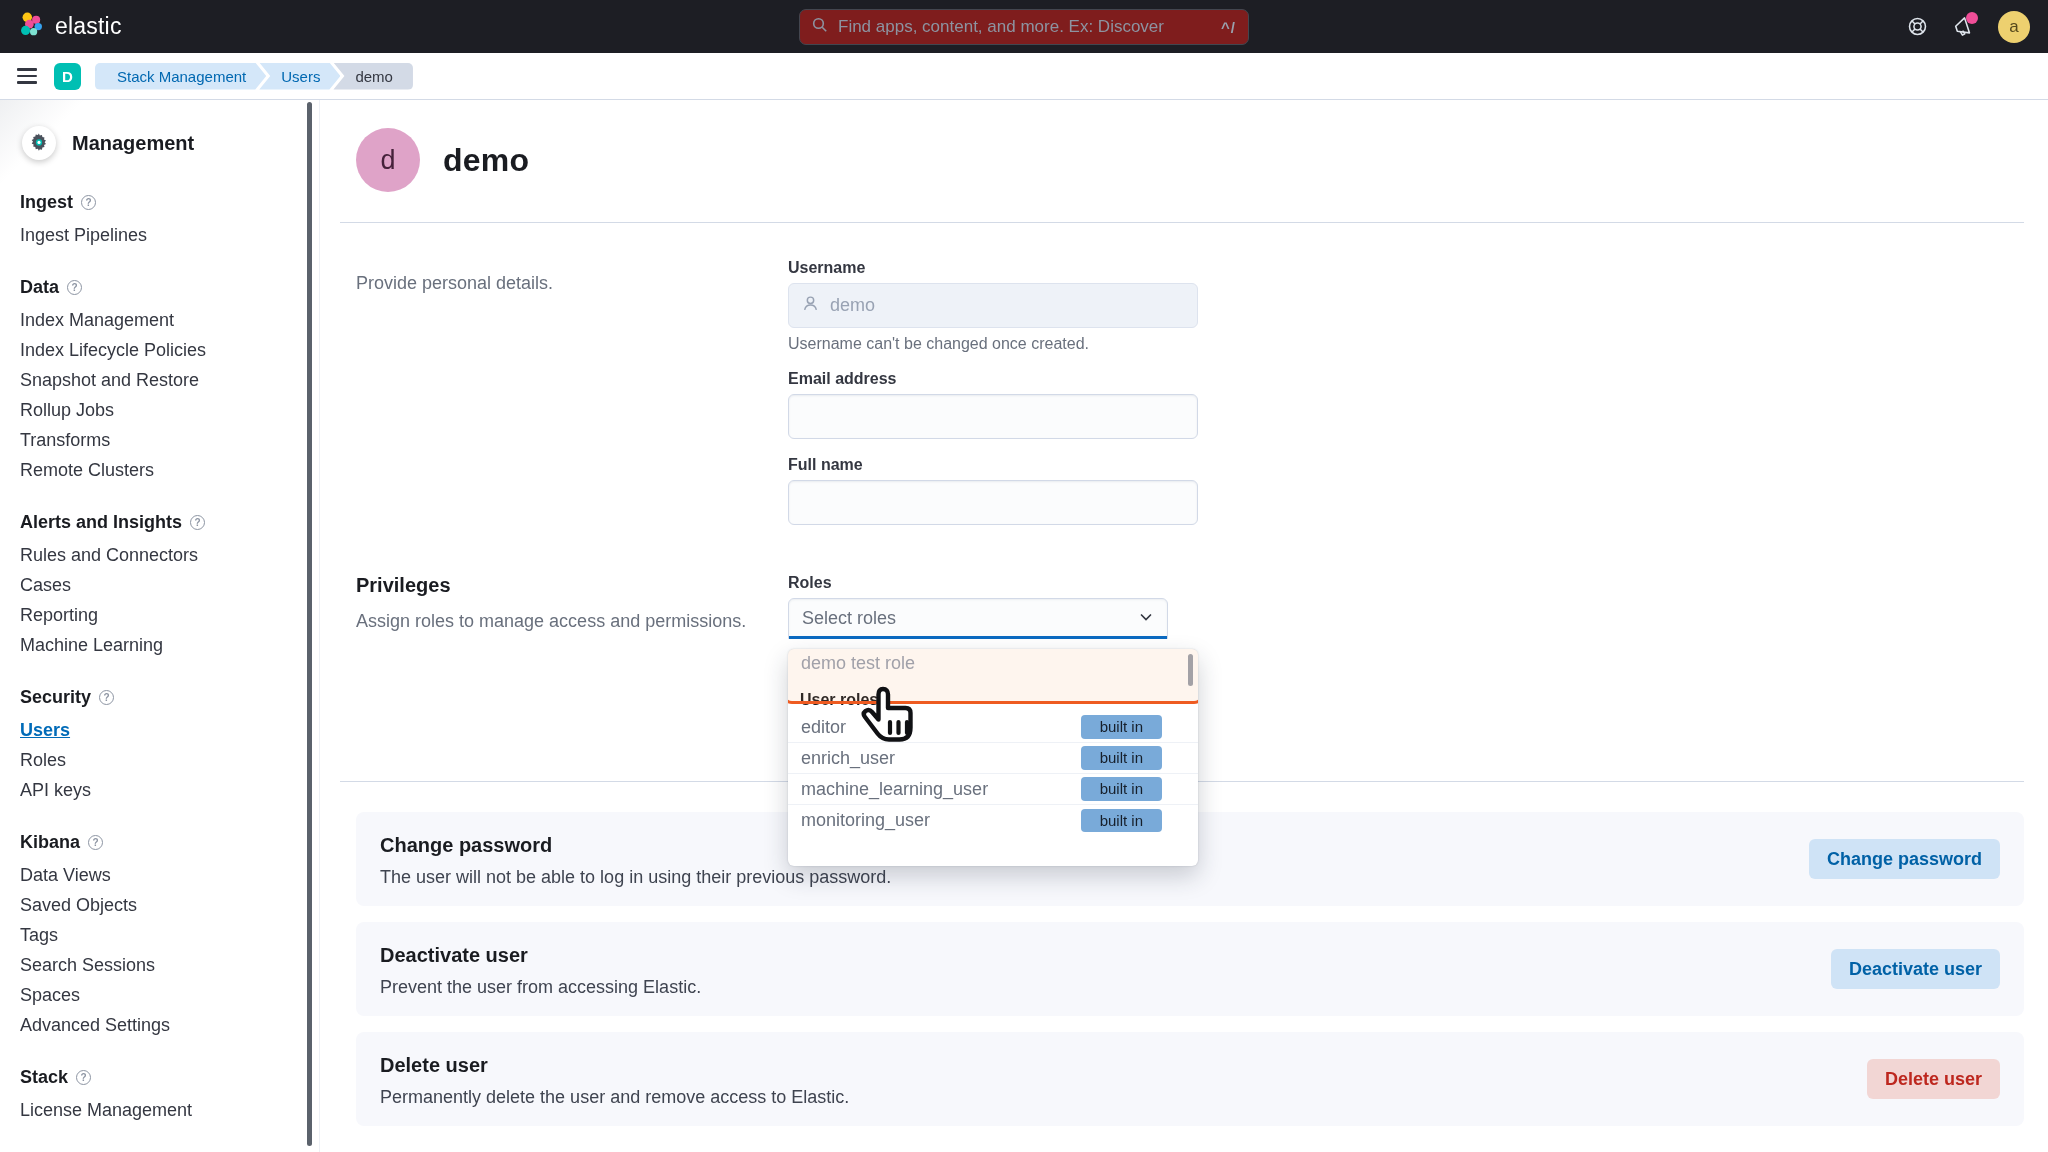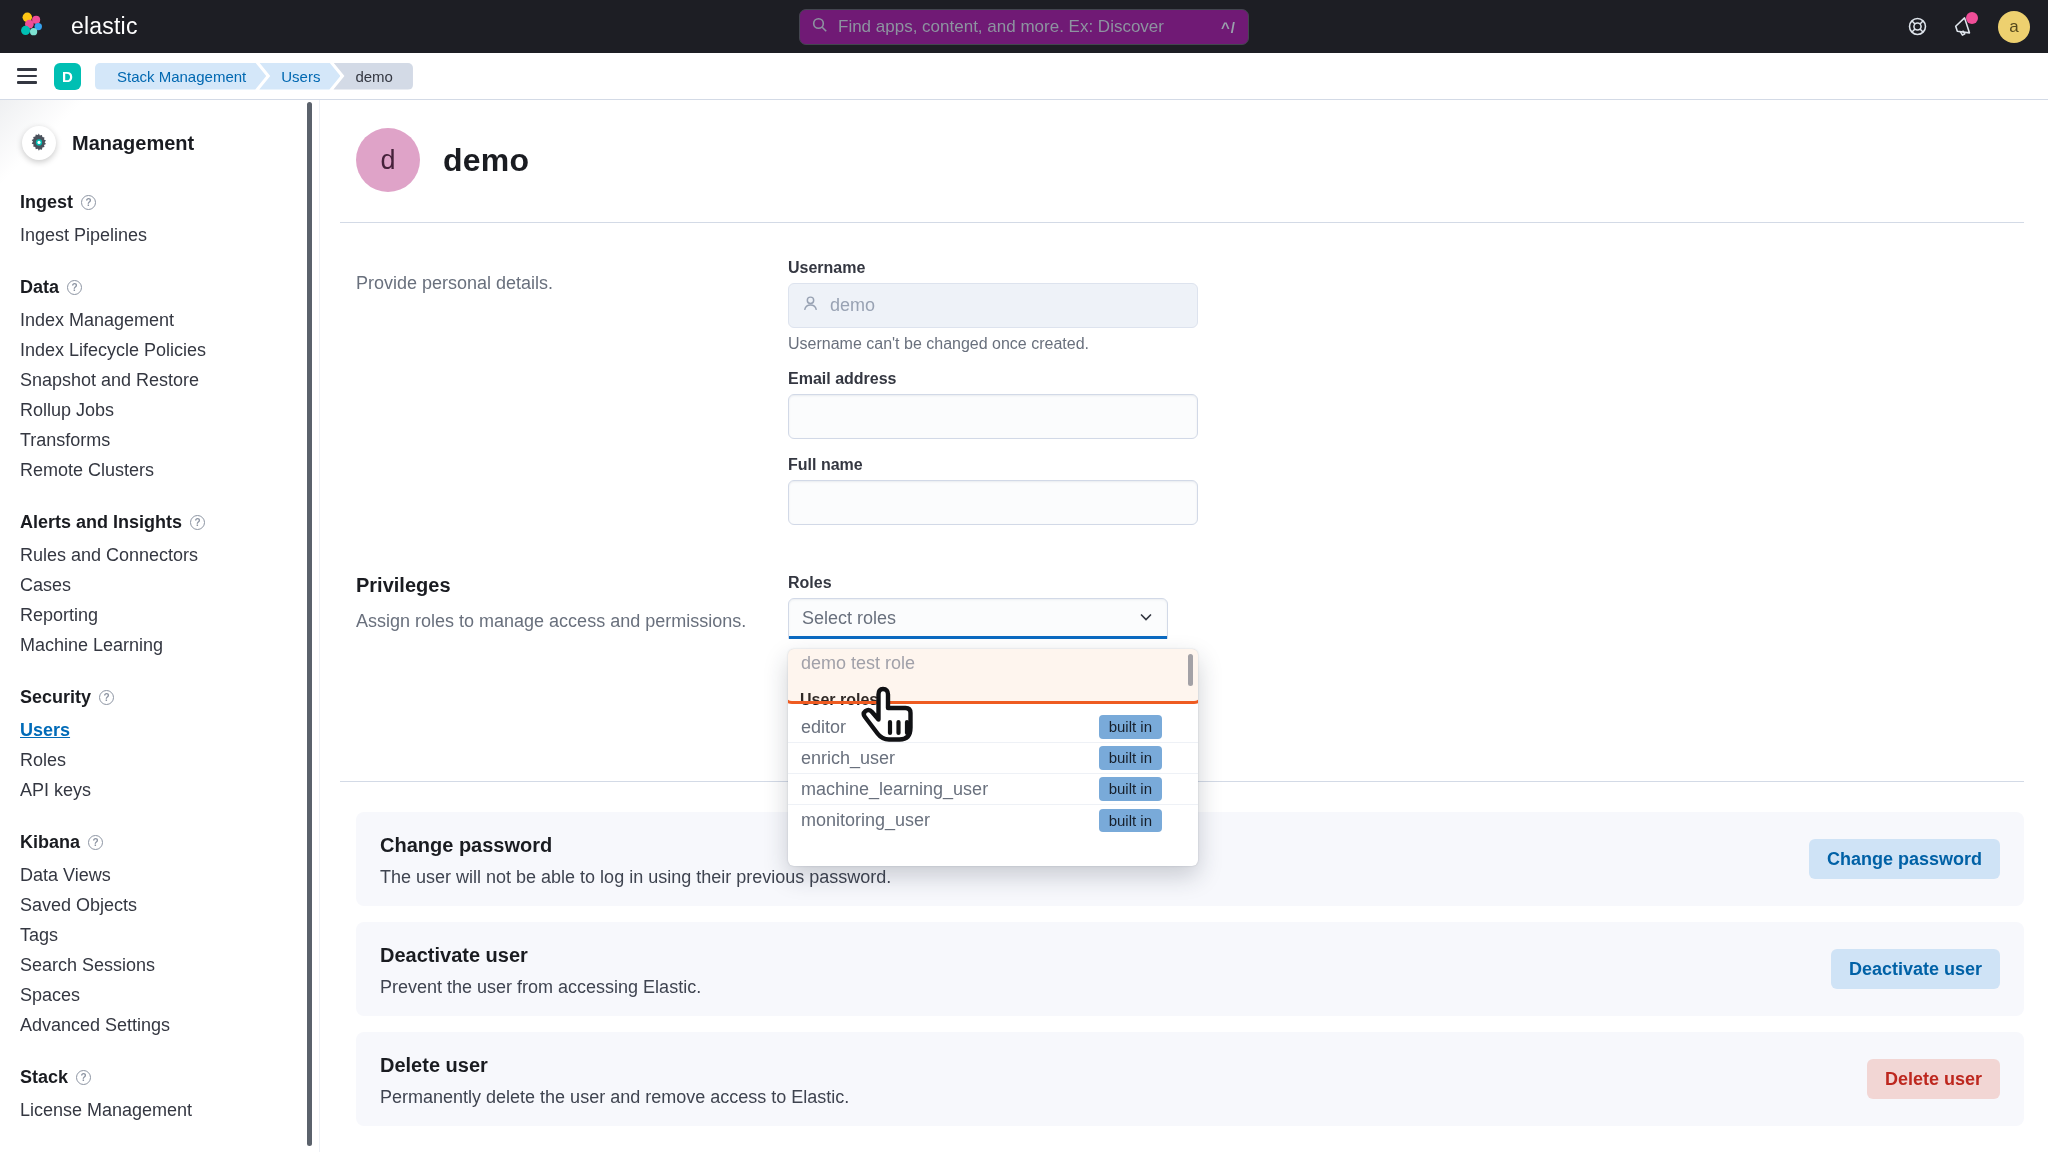--- a/index.html
+++ b/index.html
@@ -8,25 +8,25 @@
   #app {
     position:relative; width:2048px; height:1152px; background:#fff;
     overflow:hidden; margin:0 auto;
   }
 
   
   .topbar {
     height:53px; background:#1d1e24; display:flex; align-items:center;
     padding:0 18px; position:relative;
   }
-  .brand { display:flex; align-items:center; gap:26px; }
+  .brand { display:flex; align-items:center; gap:10px; }
   .brand-name { color:#fff; font-size:23px; font-weight:500; letter-spacing:.2px; }
   .searchbox {
     position:absolute; left:799px; top:9px; width:450px; height:36px;
-    background:#701a75; border:1px solid #43464f; border-radius:7px;
+    background:#7f1d1d; border:1px solid #43464f; border-radius:7px;
     display:flex; align-items:center; padding:0 12px; gap:10px;
   }
   .searchbox input {
     flex:1; background:transparent; border:none; outline:none;
     color:#d4dae5; font-size:17px; font-family:inherit;
   }
   .searchbox input::placeholder { color:#8d93a0; }
   .kbd-hint { color:#9aa0ac; font-size:15px; font-weight:700; letter-spacing:1px; }
   .topbar-right { margin-left:auto; display:flex; align-items:center; gap:24px; }
   .top-icon { position:relative; width:22px; height:22px; display:flex; align-items:center; justify-content:center; cursor:pointer; }
@@ -130,21 +130,21 @@
     background:#fff; border-radius:6px; z-index:5; overflow:hidden;
     box-shadow:0 10px 24px rgba(30,40,60,.22), 0 0 2px rgba(30,40,60,.2);
   }
   .grp-header { padding:9px 12px 3px; font-size:16px; font-weight:700; color:#1a1c21; }
   .grp2 .grp-header { padding-top:13px; }
   .opt { height:31px; display:flex; align-items:center; padding:0 12px 0 13px; font-size:18px; color:#69707d; cursor:pointer; border-bottom:1px solid #eef1f6; }
   .opt.custom { color:#98a2b3; height:29px; border-bottom:none; }
   .opt:last-child { border-bottom:none; }
   .badge {
     margin-left:auto; margin-right:24px; background:#79aad9; color:#17202c;
-    font-size:15px; padding:3px 10px; border-radius:4px; line-height:1.15;
+    font-size:15px; padding:3px 19px; border-radius:4px; line-height:1.15;
   }
   .pop-scrollbar { position:absolute; right:5px; top:5px; width:5px; height:32px; background:#9aa2af; border-radius:3px; cursor:pointer; }
   .annotation {
     position:absolute; left:-6px; top:-3px; width:calc(100% + 12px); height:58px;
     border:3px solid #ee5b21; border-radius:10px; background:rgba(250,160,90,.10);
     z-index:7; pointer-events:none;
   }
   .cursor-click { position:absolute; left:72px; top:33px; z-index:8; pointer-events:none; }
 
   .divider2 { margin-top:142px; }

